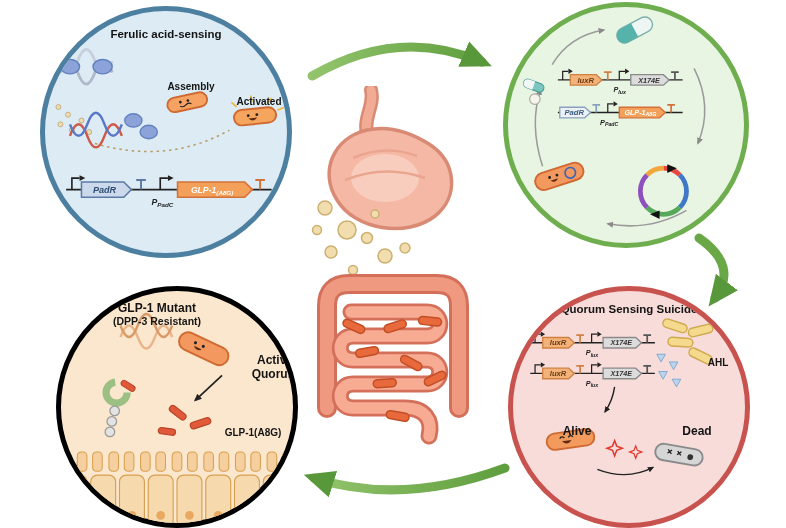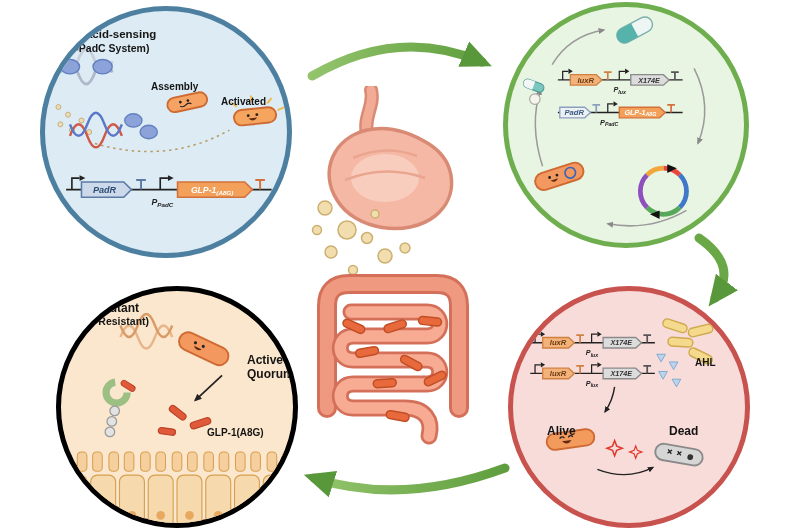--- a/index.html
+++ b/index.html
@@ -6,21 +6,21 @@
   html,body{width:786px;height:528px}
   body{position:relative;background:#fff;font-family:"Liberation Sans",sans-serif;overflow:hidden}
   .stage{position:absolute;inset:0;width:786px;height:528px}
   .abs{position:absolute}
   .circle{position:absolute;border-radius:50%;overflow:hidden}
   .c-blue{left:40px;top:6px;width:252px;height:252px;background:#dcebf4;border:5px solid #4d7fa0}
   .c-green{left:503px;top:2px;width:246px;height:246px;background:#e9f5e3;border:5px solid #6fae4e}
   .c-orange{left:56px;top:286px;width:242px;height:242px;background:#fbe7cd;border:5px solid #000000}
   .c-red{left:508px;top:286px;width:242px;height:242px;background:#f8dcda;border:5px solid #c8524e}
   .circle>svg{position:absolute;inset:0;width:100%;height:100%;display:block}
-  .lbl{position:absolute;color:#141414;font-weight:700;line-height:1.18}
+  .lbl{position:absolute;color:#141414;font-weight:700;text-align:center;line-height:1.18}
   .t1{font-size:11.5px}.t1b{font-size:10.5px}
   .big{font-size:13.5px}
   .sm{font-size:10px}
   .md{font-size:12px}
   .pep{font-weight:700;font-size:10px}
 </style>
 </head>
 <body>
 
 <div class="stage">
@@ -145,21 +145,20 @@
         <text x="95" y="36" font-size="9" font-style="italic" font-weight="bold" fill="#222"><tspan>P</tspan><tspan font-size="6.5" dy="2">PadC</tspan></text>
         <polygon points="122,12 192,12 200,20 192,28 122,28" fill="#f2a05a" stroke="#d4713a" stroke-width="1.6"></polygon>
         <text x="158" y="23.8" text-anchor="middle" font-size="9" font-style="italic" font-weight="bold" fill="#fff"><tspan>GLP-1</tspan><tspan font-size="6.5" dy="1.5">(A8G)</tspan></text>
         <g transform="translate(208,20)">
           <path d="M0,0 V-10 M-5,-10 H5" stroke="#d4713a" stroke-width="2" fill="none"></path>
         </g>
       </g>
     </svg>
     <div class="lbl t1" style="left:0;right:0;top:17px">
       <div>Ferulic acid-sensing</div>
-      <div class="t1b">(PadR-PadC System)</div>
     </div>
     <div class="lbl sm" style="left:106px;top:70px;width:80px">Assembly</div>
     <div class="lbl sm" style="left:176px;top:85px;width:76px">Activated</div>
   </div>
 
   <div class="circle c-green">
     <svg viewBox="0 0 246 246">
       <defs>
         <marker id="gArr" viewBox="0 0 10 10" refX="7" refY="5" markerWidth="5" markerHeight="5" orient="auto">
           <path d="M0,1 L9,5 L0,9 Z" fill="#8a8a8a"></path>
@@ -316,20 +315,21 @@
         <path transform="translate(128,168) scale(0.8)" d="M0,-8 L2.2,-2.2 L8,0 L2.2,2.2 L0,8 L-2.2,2.2 L-8,0 L-2.2,-2.2 Z"></path>
       </g>
       <g transform="translate(150,158) rotate(10)">
         <rect width="50" height="17" rx="8.5" fill="#d6d6d6" stroke="#8a8a8a" stroke-width="2"></rect>
         <path d="M13,5 l4,4 M17,5 l-4,4" stroke="#222" stroke-width="1.4"></path>
         <path d="M23,5 l4,4 M27,5 l-4,4" stroke="#222" stroke-width="1.4"></path>
         <circle cx="37" cy="9" r="3" fill="#333"></circle>
       </g>
       <path d="M88,186 Q119,198 146,184" fill="none" stroke="#222" stroke-width="1.5" marker-end="url(#bArr)"></path>
     </svg>
+    <div class="lbl t1" style="left:0;right:0;top:12px">Quorum Sensing Suicide</div>
     <div class="lbl sm" style="left:182px;top:66px;width:46px">AHL</div>
     <div class="lbl md" style="left:34px;top:133px;width:60px">Alive</div>
     <div class="lbl md" style="left:156px;top:133px;width:56px">Dead</div>
   </div>
 
   <div class="circle c-orange">
     <svg viewBox="0 0 242 242">
       <defs>
         <marker id="bArr2" viewBox="0 0 10 10" refX="7" refY="5" markerWidth="5" markerHeight="5" orient="auto">
           <path d="M0,1 L9,5 L0,9 Z" fill="#222"></path>

